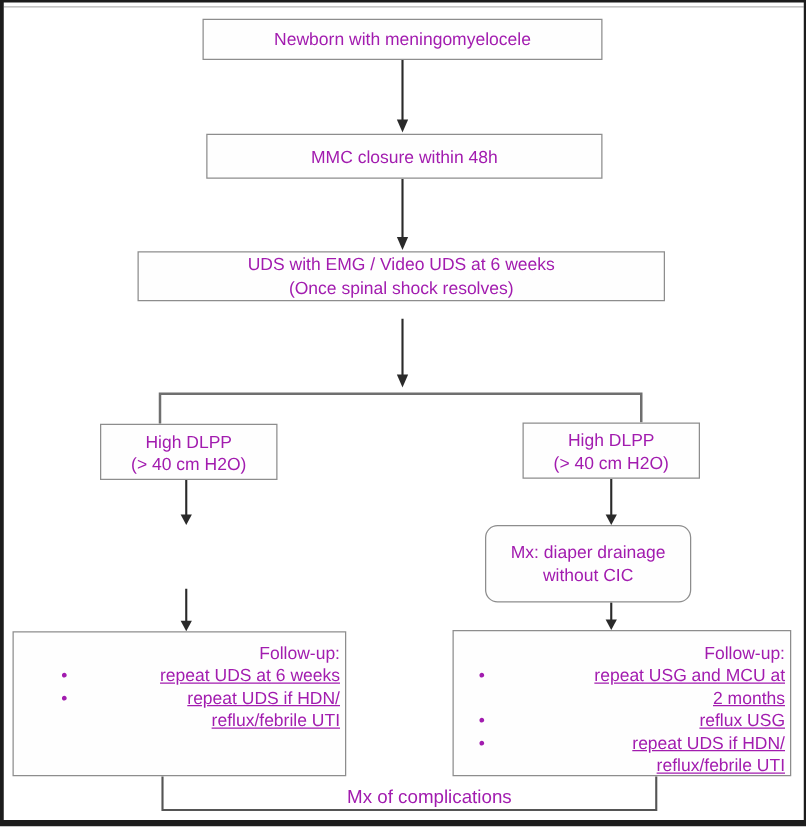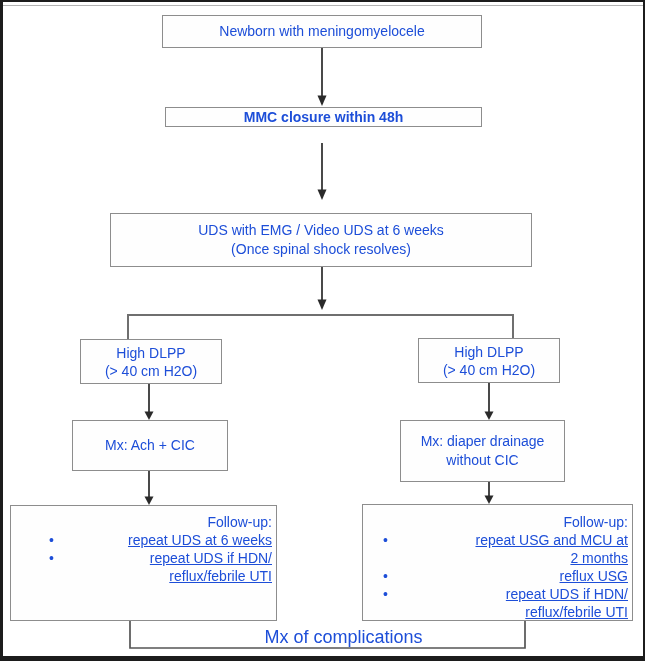--- a/index.html
+++ b/index.html
@@ -7,21 +7,21 @@
     padding: 0;
     background: #ffffff;
     font-family: "Liberation Sans", sans-serif;
   }
   .stage {
     position: relative;
     width: 645px;
     height: 666px;
     background: #ffffff;
     overflow: hidden;
-    color: #1d4ed8;
+    color: #a21caf;
   }
   .frame {
     position: absolute;
     left: 0; top: 0;
     width: 645px; height: 661px;
     box-sizing: border-box;
     border-style: solid;
     border-color: #1c1c1c;
     border-width: 2px 2px 5px 3px;
     pointer-events: none;
@@ -45,26 +45,26 @@
     border: 1.5px solid #8d8d8d;
     display: flex;
     align-items: center;
     justify-content: center;
     text-align: center;
     font-size: 14px;
     line-height: 19px;
     white-space: pre-line;
   }
   .node-newborn { left: 162px; top: 15px;  width: 320px; height: 33px; }
-  .node-mmc     { left: 165px; top: 107px; width: 317px; height: 20px; font-weight: bold; }
-  .node-uds     { left: 110px; top: 201px; width: 422px; height: 54px; margin-top: 12px; }
+  .node-mmc     { left: 165px; top: 107px; width: 317px; height: 36px; }
+  .node-uds     { left: 110px; top: 201px; width: 422px; height: 40px; }
   .node-dlpp-left  { left: 80px;  top: 339px; width: 142px; height: 45px; line-height: 18px; }
   .node-dlpp-right { left: 418px; top: 338px; width: 142px; height: 45px; line-height: 18px; }
   .node-mx-left    { left: 72px;  top: 420px; width: 156px; height: 51px; }
-  .node-mx-right   { left: 400px; top: 420px; width: 165px; height: 62px; }
+  .node-mx-right   { left: 388px; top: 420px; width: 165px; height: 62px; border-radius: 10px; }
   .node-fu {
     display: block;
     text-align: right;
     line-height: 18px;
     white-space: normal;
   }
   .node-fu-left  { left: 10px;  top: 505px; width: 267px; height: 116px; padding: 7px 4px 0 34px; }
   .node-fu-right { left: 362px; top: 504px; width: 271px; height: 117px; padding: 8px 4px 0 16px; }
   .fu-heading { margin: 0; }
   .fu-list {
@@ -82,21 +82,21 @@
     content: "\2022";
     position: absolute;
     left: 4px;
     top: 0;
   }
   .footer-label {
     position: absolute;
     left: 130px; top: 628px;
     width: 427px;
     text-align: center;
-    font-size: 18px;
+    font-size: 15px;
     line-height: 19px;
     z-index: 2;
   }
 </style>
 </head>
 <body>
 
 <div class="stage">
 
   <div class="top-rule"></div>
@@ -135,21 +135,20 @@
 
   <div class="node node-uds">UDS with EMG / Video UDS at 6 weeks
 (Once spinal shock resolves)</div>
 
   <div class="node node-dlpp-left">High DLPP
 (&gt; 40 cm H2O)</div>
 
   <div class="node node-dlpp-right">High DLPP
 (&gt; 40 cm H2O)</div>
 
-  <div class="node node-mx-left">Mx: Ach + CIC</div>
 
   <div class="node node-mx-right">Mx: diaper drainage
 without CIC</div>
 
   <div class="node node-fu node-fu-left">
     <p class="fu-heading">Follow-up:</p>
     <ul class="fu-list">
       <li>repeat UDS at 6 weeks</li>
       <li>repeat UDS if HDN/
 reflux/febrile UTI</li>

